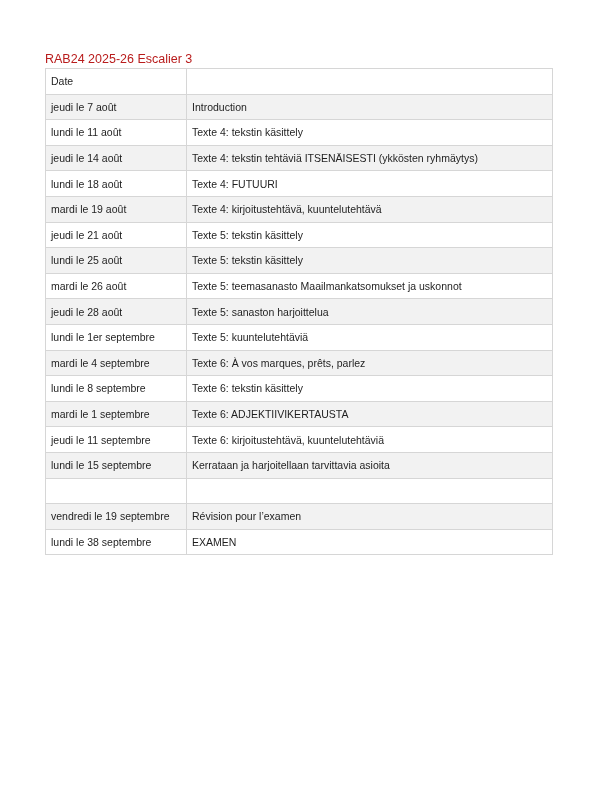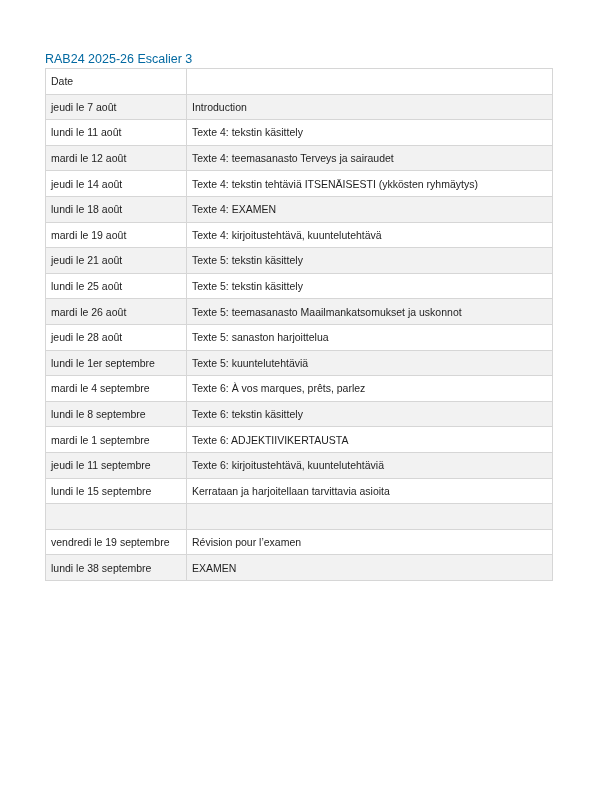--- a/index.html
+++ b/index.html
@@ -13,21 +13,21 @@
       position: relative;
       font-family: "Liberation Sans", sans-serif;
       color: #1a1a1a;
       overflow: hidden;
     }
     .doc-title {
       position: absolute;
       left: 45px;
       top: 52px;
       font-size: 12.5px;
-      color: #0369a1;
+      color: #b91c1c;
     }
     table.schedule {
       position: absolute;
       left: 45px;
       top: 68px;
       width: 507px;
       border-collapse: collapse;
       font-size: 10.5px;
       table-layout: fixed;
     }
@@ -62,30 +62,26 @@
     </tr>
     <tr>
         <td>jeudi le 7 août</td>
         <td>Introduction</td>
       </tr>
     <tr>
         <td>lundi le 11 août</td>
         <td>Texte 4: tekstin käsittely</td>
       </tr>
     <tr>
-        <td>mardi le 12 août</td>
-        <td>Texte 4: teemasanasto Terveys ja sairaudet</td>
-      </tr>
-    <tr>
         <td>jeudi le 14 août</td>
         <td>Texte 4: tekstin tehtäviä ITSENÄISESTI (ykkösten ryhmäytys)</td>
       </tr>
     <tr>
         <td>lundi le 18 août</td>
-        <td>Texte 4: EXAMEN</td>
+        <td>Texte 4: FUTUURI</td>
       </tr>
     <tr>
         <td>mardi le 19 août</td>
         <td>Texte 4: kirjoitustehtävä, kuuntelutehtävä</td>
       </tr>
     <tr>
         <td>jeudi le 21 août</td>
         <td>Texte 5: tekstin käsittely</td>
       </tr>
     <tr>

